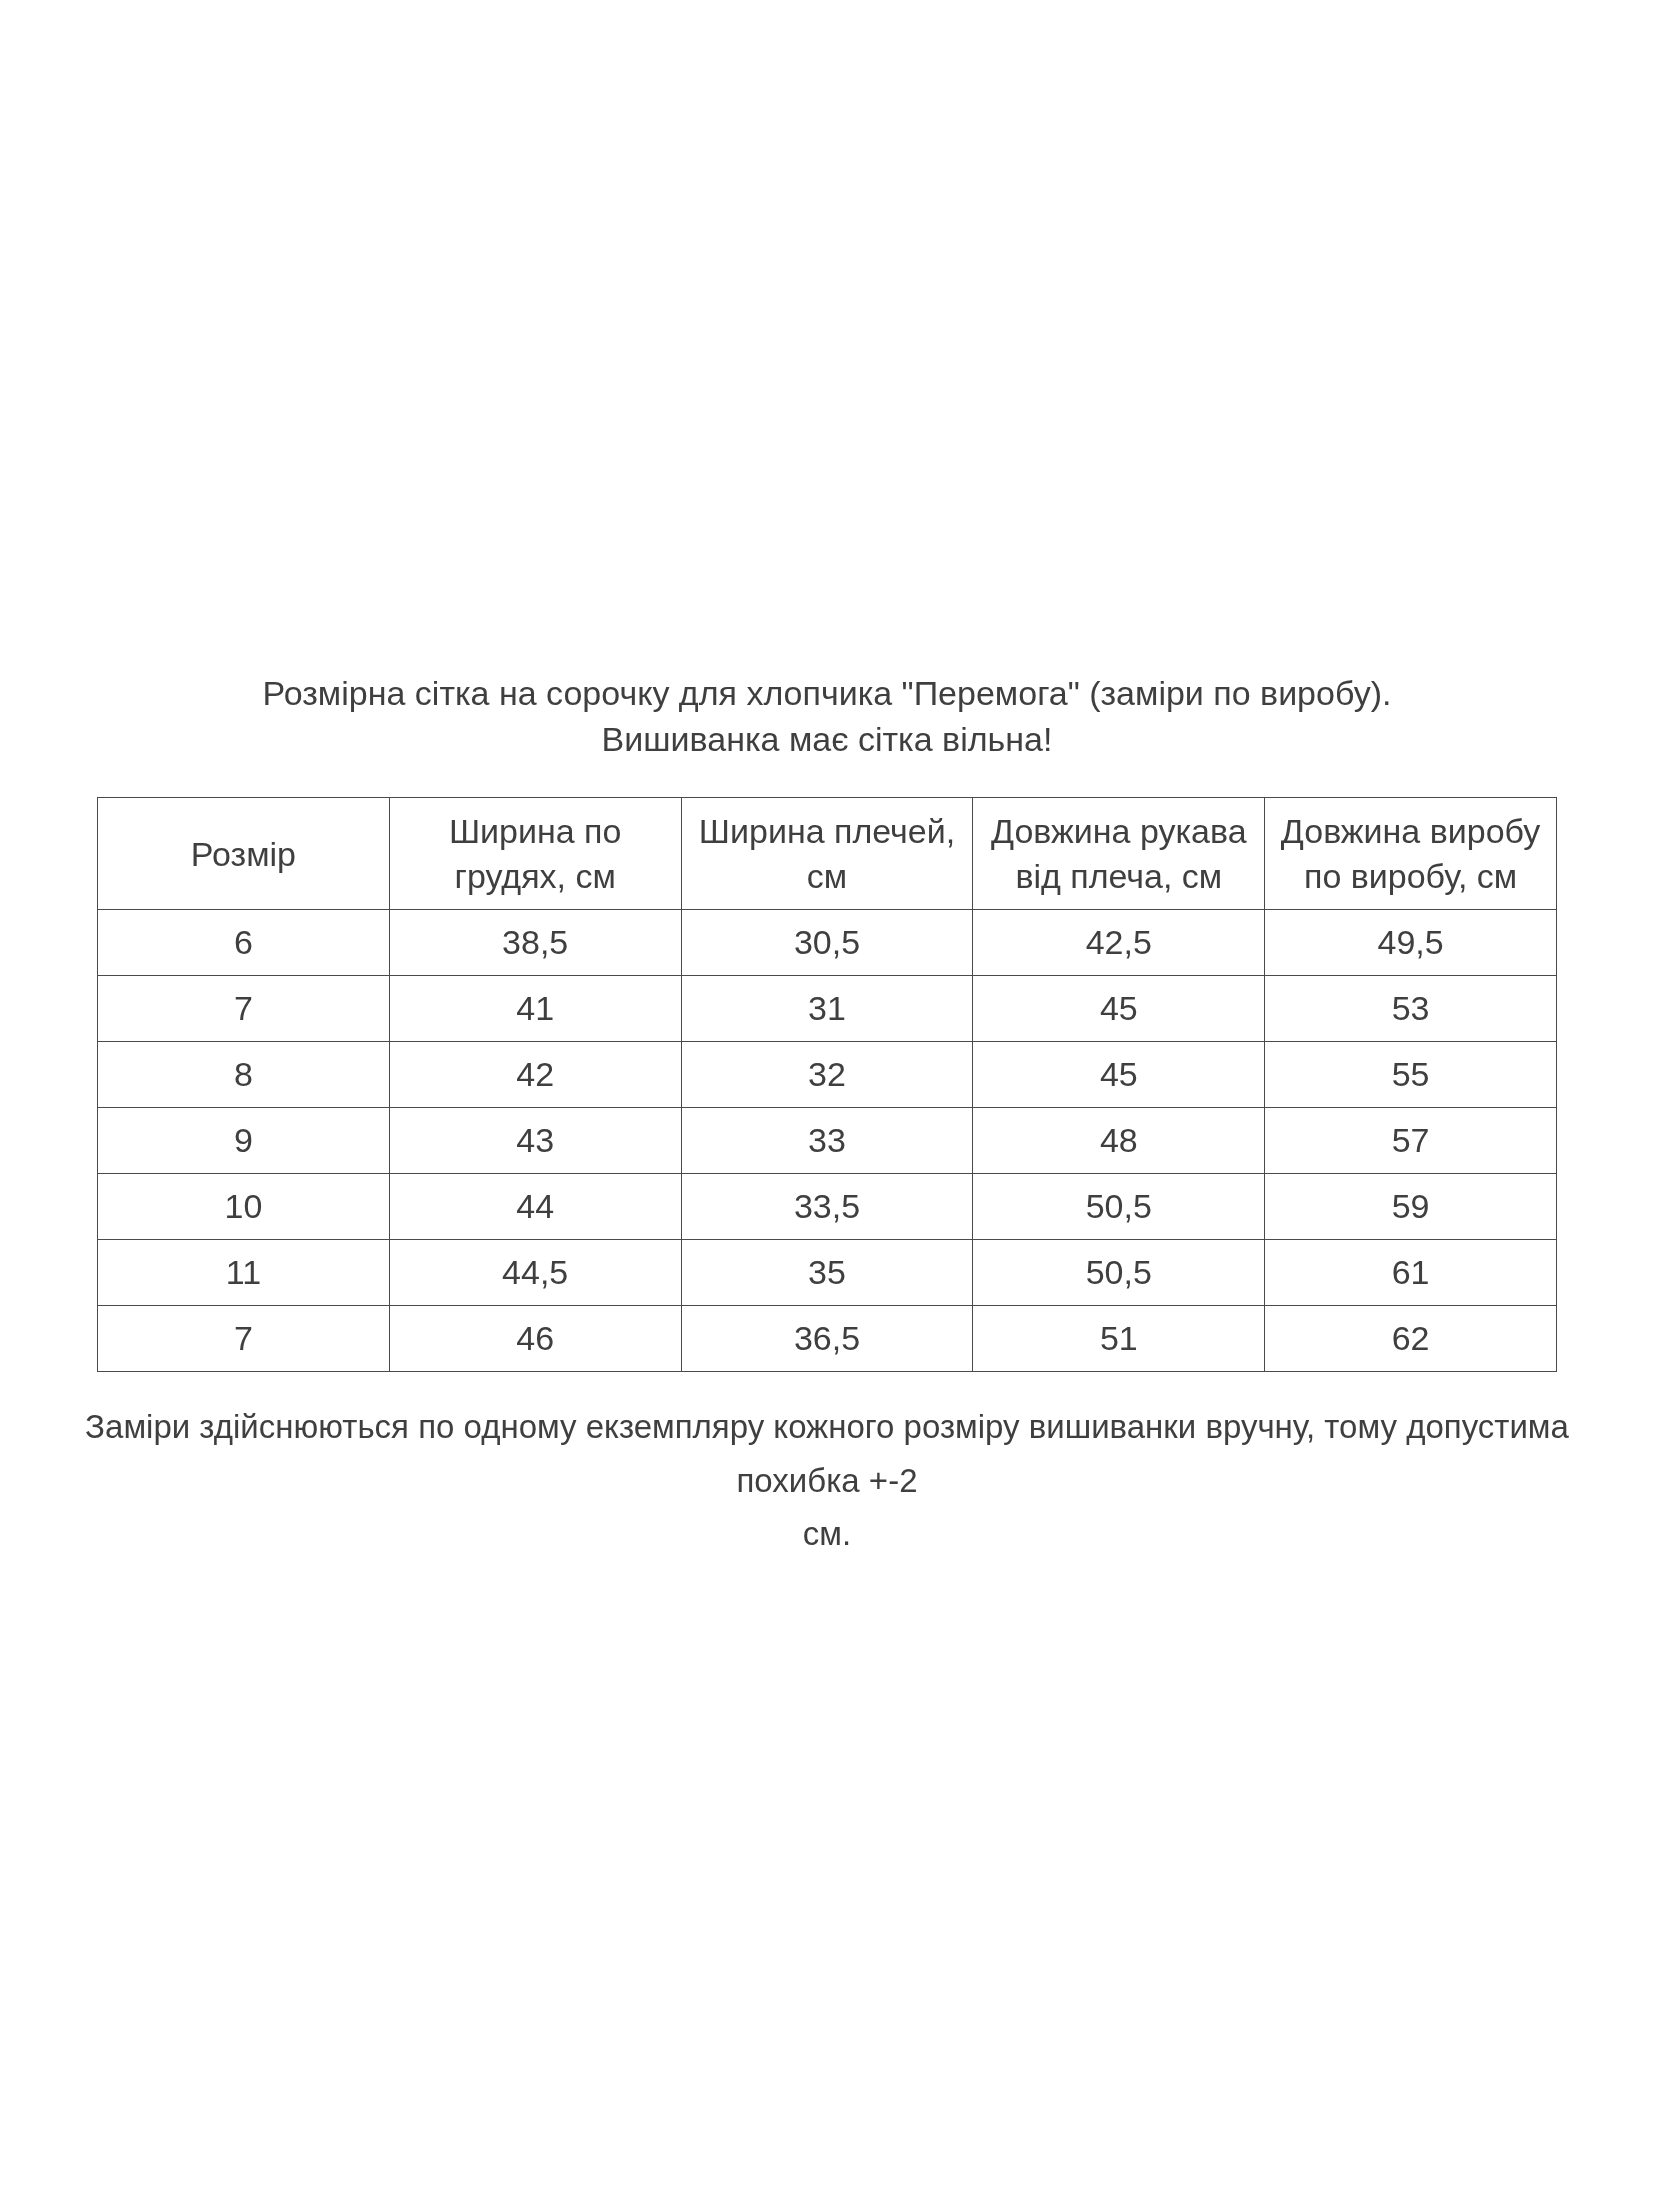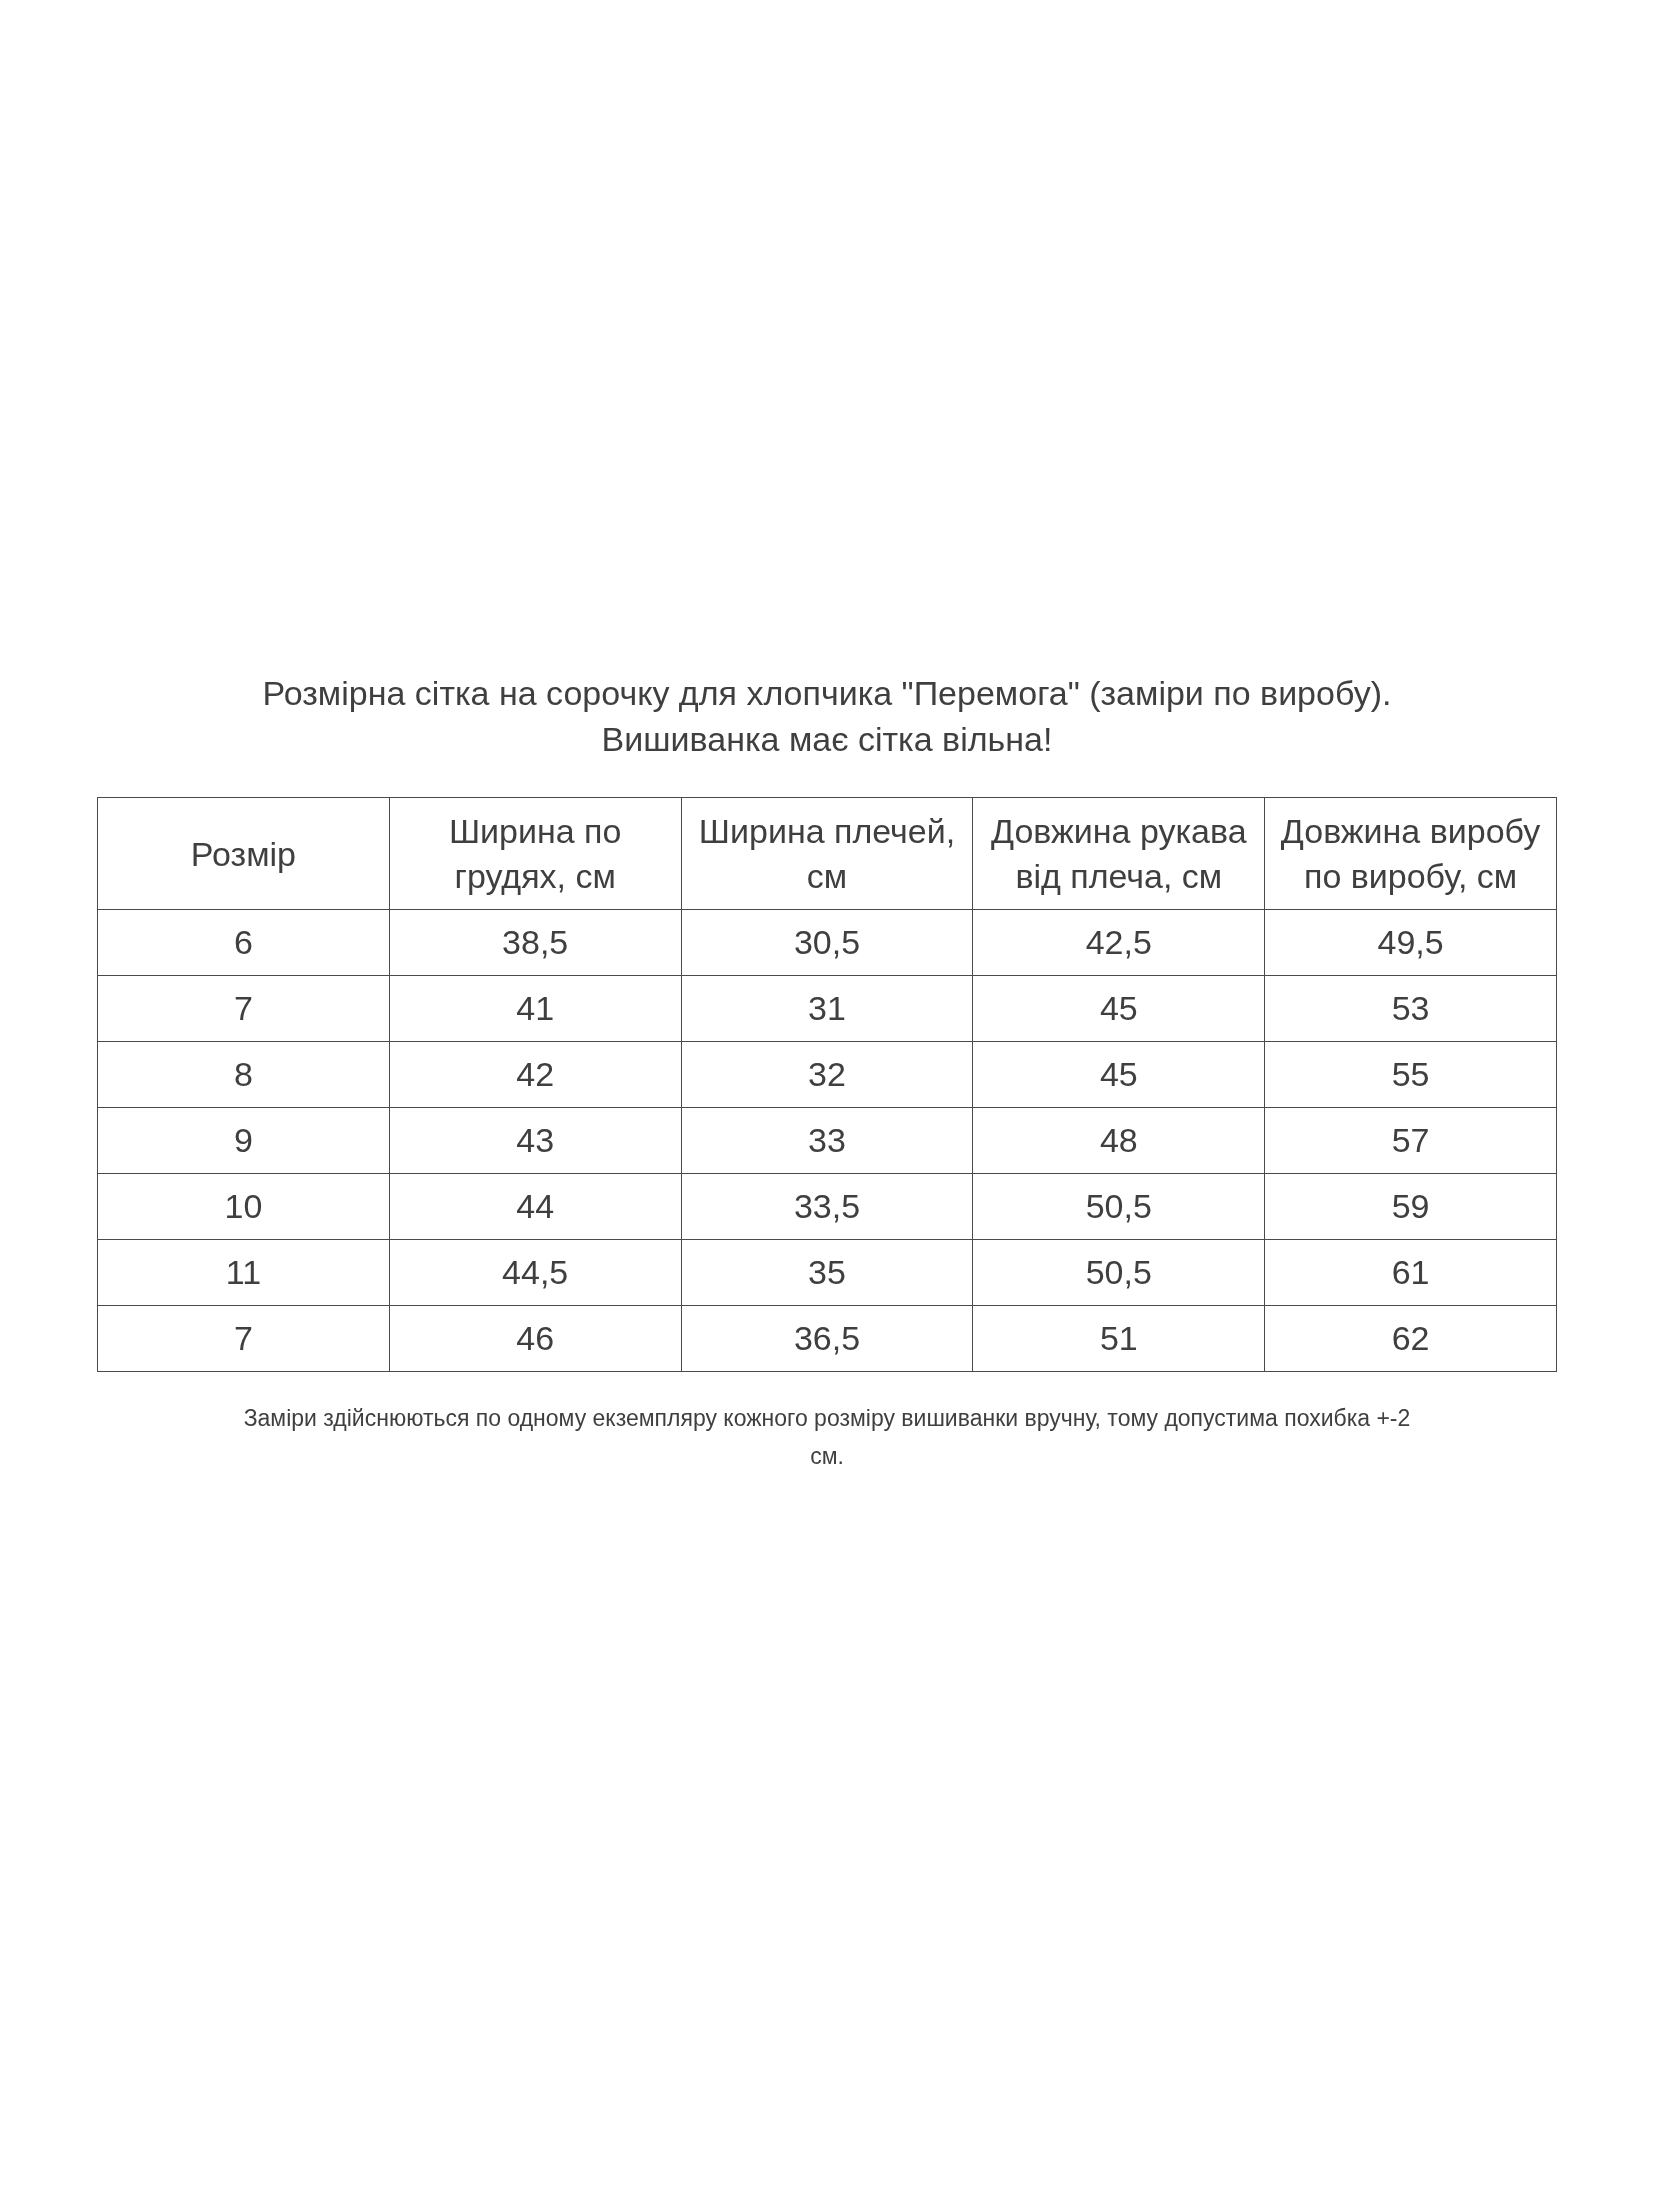--- a/index.html
+++ b/index.html
@@ -47,21 +47,21 @@
     white-space: pre-line;
     line-height: 1.32;
   }
   table.size-table td {
     height: 65px;
   }
   .footnote {
     width: 1544px;
     margin: 28px auto 0 auto;
     text-align: center;
-    font-size: 23px;
+    font-size: 33px;
     line-height: 1.62;
     color: #3f3f3f;
     white-space: pre-line;
   }
 </style>
 </head>
 <body>
 
 <div class="content">
 

